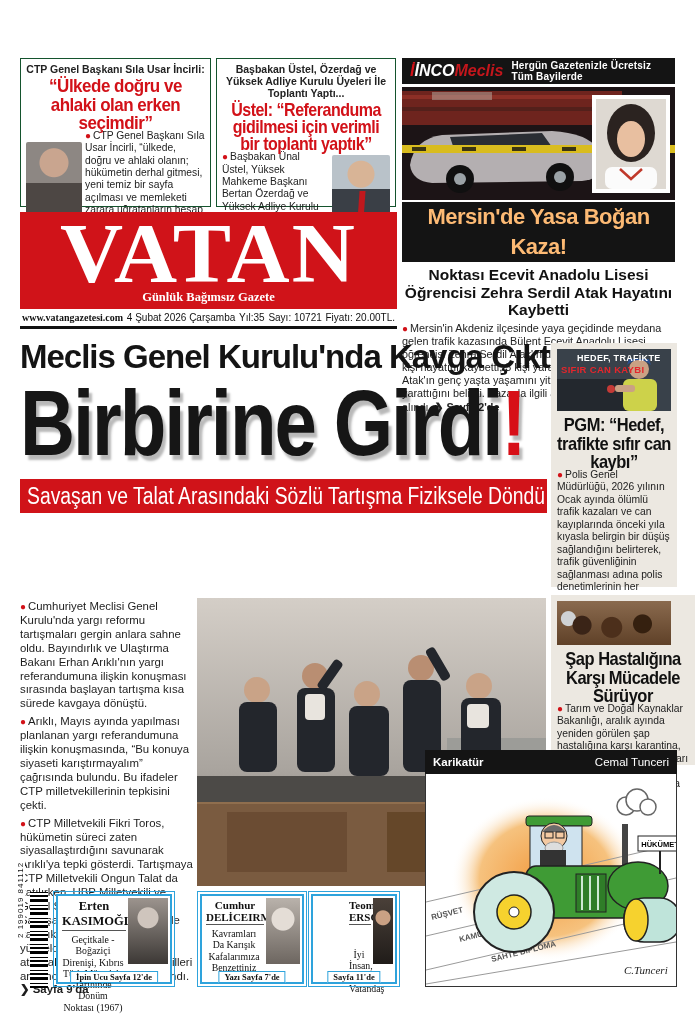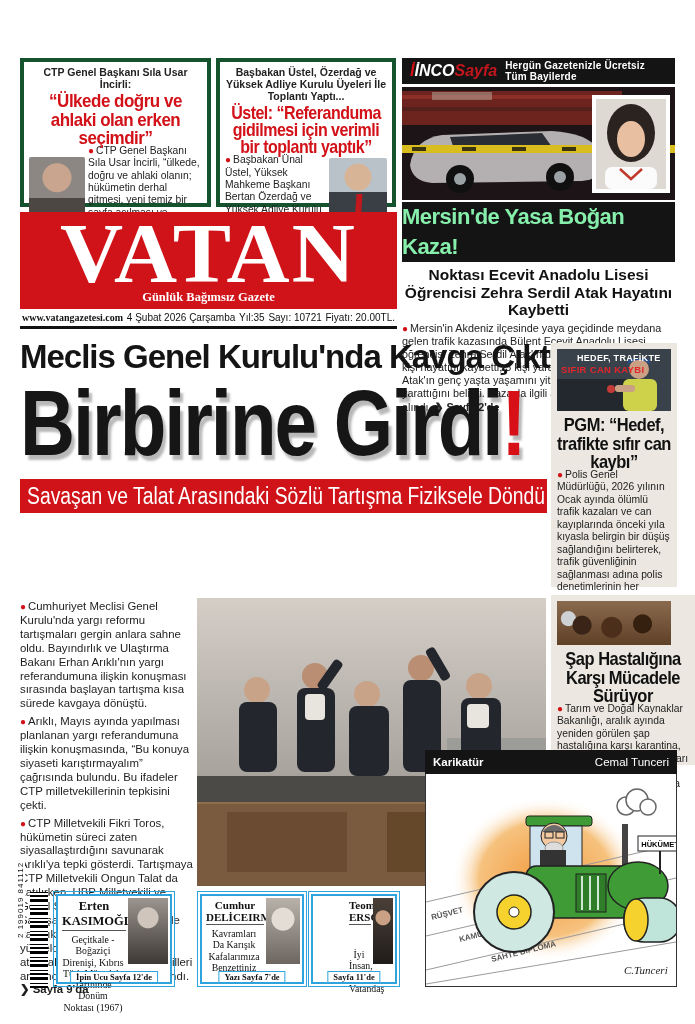--- a/index.html
+++ b/index.html
@@ -1,38 +1,38 @@
 <!DOCTYPE html>
 <html><head>
 <meta charset="utf-8">
 <style>
   html,body{margin:0;padding:0;background:#9a9a9a;}
   .page{position:relative;width:695px;height:1024px;margin:0 auto;background:#fff;
         font-family:"Liberation Sans",sans-serif;color:#111;overflow:hidden;}
   .abs{position:absolute;}
 
   
-  .topbox{border:4px solid #14532d;background:#fff;padding:4px 5px;box-sizing:border-box;}
+  .topbox{border:1px solid #14532d;background:#fff;padding:4px 5px;box-sizing:border-box;}
   .kicker{font-size:10.5px;font-weight:bold;text-align:center;line-height:1.15;color:#222;}
   .box-headline{color:#d21118;font-weight:bold;text-align:center;font-size:17px;line-height:.98;
                 letter-spacing:-.5px;margin:2px 0 3px;transform:scaleY(1.12);transform-origin:center top;}
   .smallbody{font-size:10.3px;line-height:1.2;color:#222;text-align:left;}
   .bullet::before{content:"●";color:#d21118;font-size:10px;margin-right:2px;}
   .pref{font-weight:bold;white-space:nowrap;}
   .ph{border-radius:2px;}
 
   
   .sportbar{background:#141414;color:#fff;display:flex;align-items:center;padding:0 8px;box-sizing:border-box;}
   .sport-n{font-weight:bold;font-size:16px;color:#fff;font-style:italic;}
   .sport-i{color:#d21118;}
   .sport-s{font-weight:bold;font-size:16px;color:#c3161c;font-style:italic;margin-right:8px;}
   .sport-tag{font-size:10px;font-weight:bold;letter-spacing:.2px;}
 
   
-  .blackbar{background:#141414;color:#86efac;font-weight:bold;
+  .blackbar{background:#141414;color:#fdba74;font-weight:bold;text-align:center;
             font-size:22px;line-height:30px;letter-spacing:-.5px;}
   .mersin-sub{font-weight:bold;font-size:15.5px;text-align:center;line-height:1.13;margin:4px 0 3px;color:#111;}
   .mersin-body{font-size:10.8px;line-height:1.22;color:#222;}
 
   
   .mast{background:#d01319;text-align:center;box-sizing:border-box;}
   .mast-title{font-family:"Liberation Serif",serif;font-weight:bold;color:#fff;
               font-size:84px;line-height:78px;letter-spacing:2px;transform:scale(1.04,1.02);transform-origin:center top;}
   .mast-tag{font-family:"Liberation Serif",serif;color:#fff;font-weight:bold;font-size:12.5px;margin-top:-2px;}
   .mast-info{display:flex;justify-content:space-between;align-items:center;font-size:10px;color:#111;
@@ -102,21 +102,21 @@
                               linear-gradient(180deg,#b9c2c9 0 42%,#3a3f46 42% 100%);
                    position:relative;overflow:hidden;">
         <span style="position:absolute;left:26px;top:36px;width:6px;height:44px;background:#c0181d;transform:skewX(-4deg);"></span>
       </span>
       <span class="bullet"></span><span>Başbakan Ünal Üstel, Yüksek Mahkeme Başkanı Bertan Özerdağ ve Yüksek Adliye Kurulu üyeleri ile toplantı yaptı. Toplantıda, yargıda yapılması planlanan Anayasal değişiklikler ele alındı. </span><span class="pref">❯ Sayfa 5'te</span>
     </div>
   </div>
 
   <div class="abs sportbar" style="left:402px;top:58px;width:273px;height:26px;">
     <span class="sport-n"><span class="sport-i">İ</span><span style="color:#fff;">İNCO</span></span>
-      <span class="sport-s">Sayfa</span>
+      <span class="sport-s">Meclis</span>
     <span class="sport-tag">Hergün Gazetenizle Ücretsiz Tüm Bayilerde</span>
   </div>
 
   <div class="abs" style="left:402px;top:87px;width:273px;height:113px;">
     <svg width="273" height="113" viewBox="0 0 273 113">
       <rect width="273" height="113" fill="#1c1416"></rect>
       <rect x="0" y="4" width="220" height="34" fill="#6e241e"></rect>
       <rect x="0" y="8" width="220" height="4" fill="#8c2f26"></rect>
       <rect x="0" y="20" width="220" height="4" fill="#53201b"></rect>
       <rect x="30" y="5" width="60" height="8" fill="#b8b0a6" opacity=".5"></rect>

